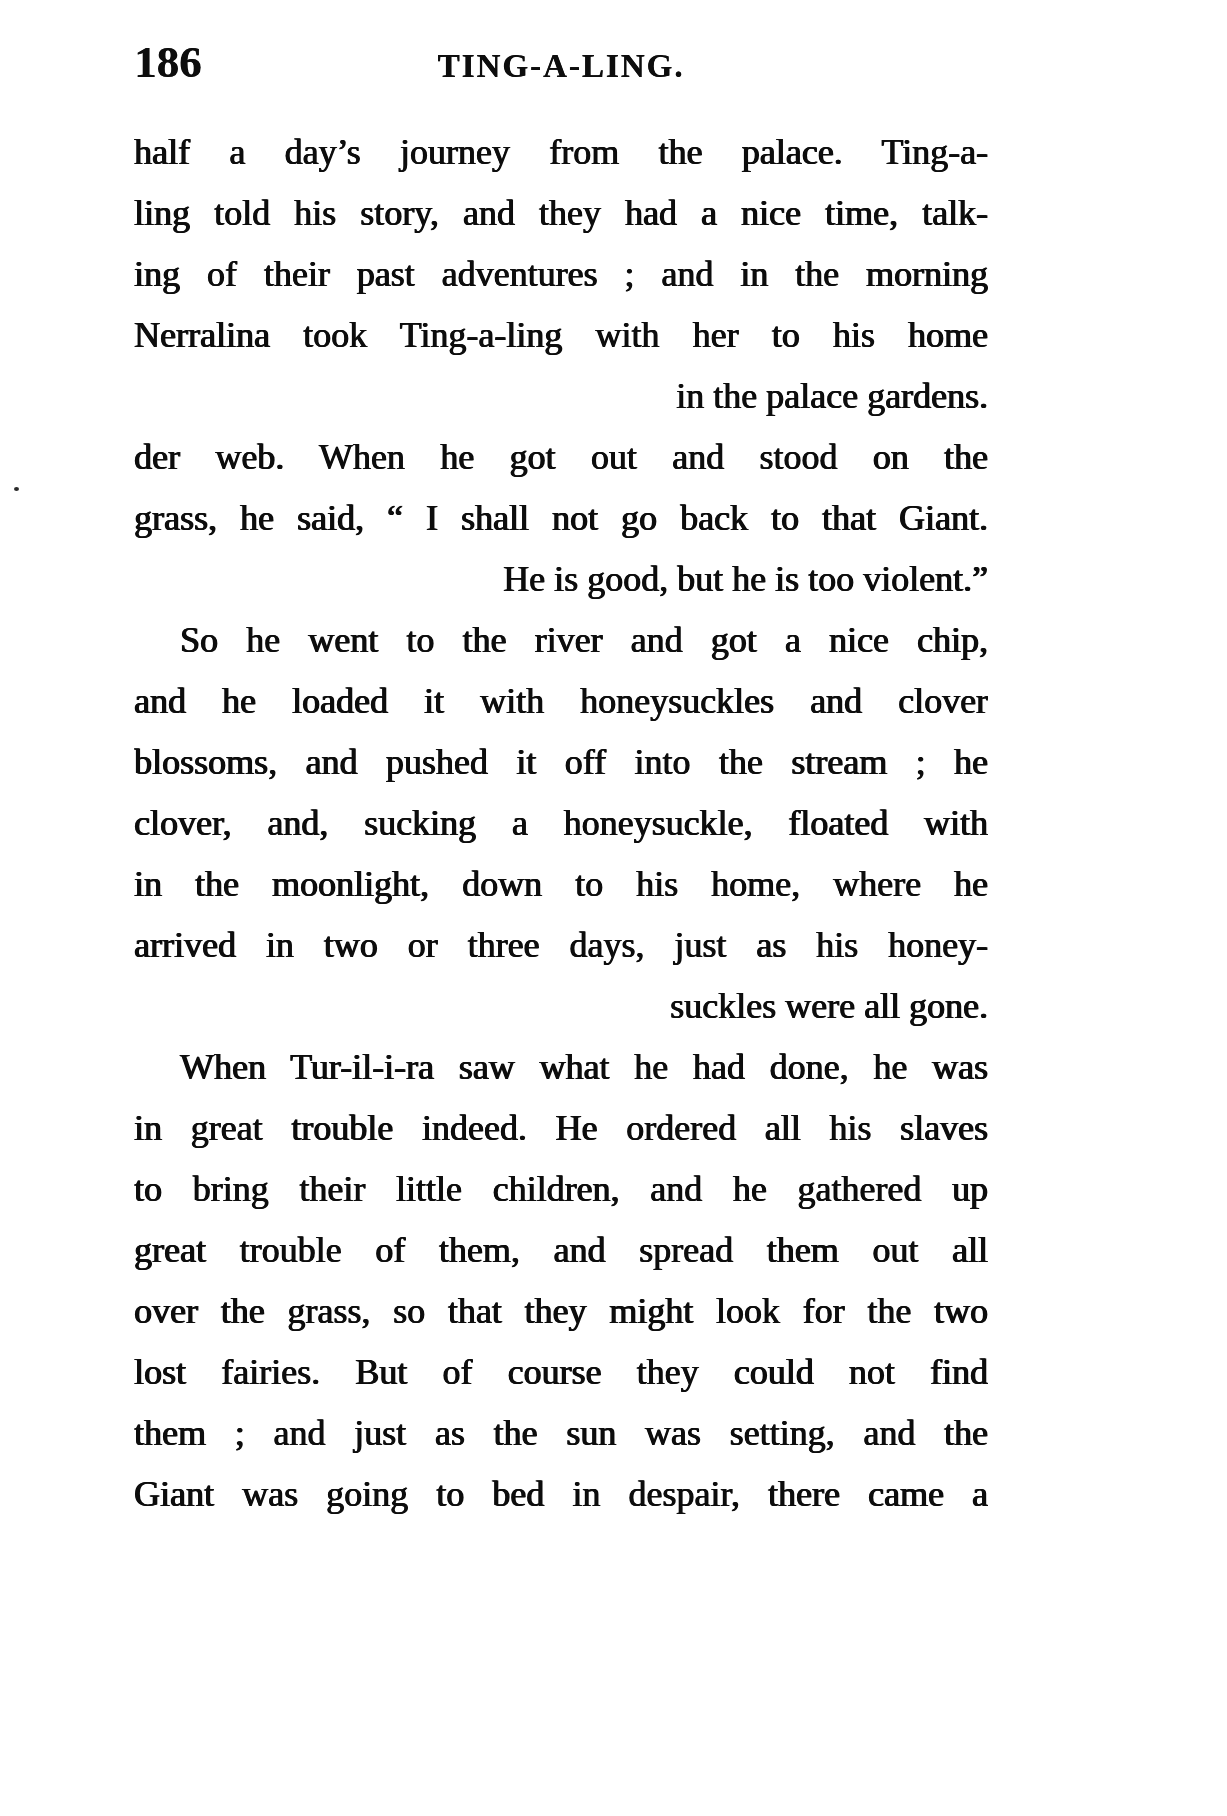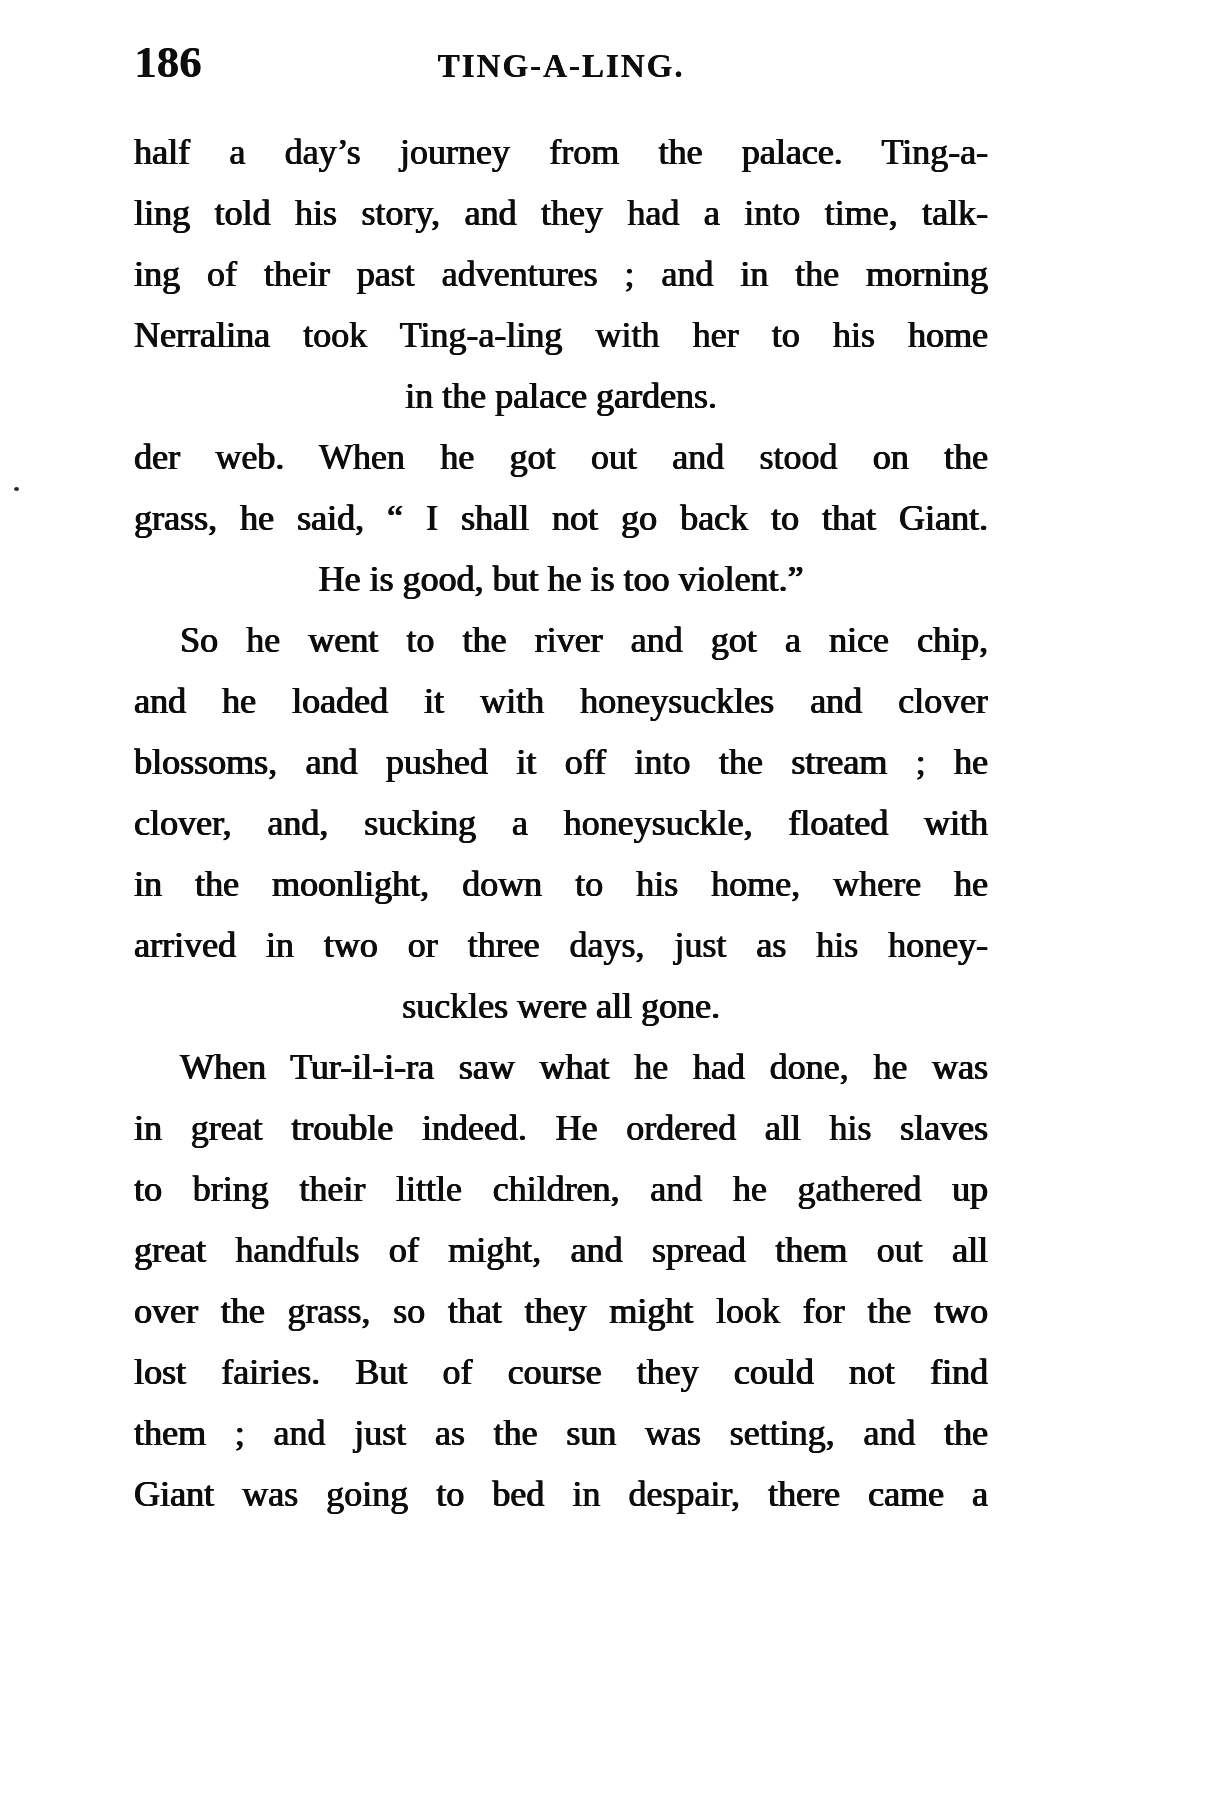--- a/index.html
+++ b/index.html
@@ -25,21 +25,21 @@
     text-shadow:0.4px 0 0 currentColor;
   }
   .body-text{
     position:absolute;left:134px;top:122px;width:854px;
   }
   .line{
     font-size:36px;
     line-height:61px;
     height:61px;
     overflow:hidden;
-    text-align:center;
+    text-align:right;
     text-shadow:0.7px 0 0 currentColor,-0.4px 0 0 currentColor;
     hyphens:none;
   }
   .line.j{
     text-align:justify;
     text-align-last:justify;
     font-family:Liberation Serif, serif;
   }
   .line.ind{
     padding-left:46px;
@@ -50,37 +50,37 @@
   }
 </style>
 </head>
 <body>
 
 <div class="page">
   <span class="pagenum">186</span>
   <div class="title">TING-A-LING.</div>
   <div class="body-text" id="body-text">
       <div class="line j">half a day’s journey from the palace.  Ting-a-</div>
-      <div class="line j">ling told his story, and they had a into time, talk-</div>
+      <div class="line j">ling told his story, and they had a nice time, talk-</div>
       <div class="line j">ing of their past adventures ; and in the morning</div>
       <div class="line j">Nerralina took Ting-a-ling with her to his home</div>
       <div class="line">in the palace gardens.</div>
       <div class="line j">der web.  When he got out and stood on the</div>
       <div class="line j">grass, he said, “ I shall not go back to that Giant.</div>
       <div class="line">He is good, but he is too violent.”</div>
       <div class="line j ind">So he went to the river and got a nice chip,</div>
       <div class="line j">and he loaded it with honeysuckles and clover</div>
       <div class="line j">blossoms, and pushed it off into the stream ; he</div>
       <div class="line j">clover, and, sucking a honeysuckle, floated with</div>
       <div class="line j">in the moonlight, down to his home, where he</div>
       <div class="line j">arrived in two or three days, just as his honey-</div>
       <div class="line">suckles were all gone.</div>
       <div class="line j ind">When Tur-il-i-ra saw what he had done, he was</div>
       <div class="line j">in great trouble indeed.  He ordered all his slaves</div>
       <div class="line j">to bring their little children, and he gathered up</div>
-      <div class="line j">great handfuls of might, and spread them out all</div>
+      <div class="line j">great trouble of them, and spread them out all</div>
       <div class="line j">over the grass, so that they might look for the two</div>
       <div class="line j">lost fairies.  But of course they could not find</div>
       <div class="line j">them ; and just as the sun was setting, and the</div>
       <div class="line j">Giant was going to bed in despair, there came a</div>
     </div>
   <div class="speck"></div>
 </div>
 
 </body></html>

